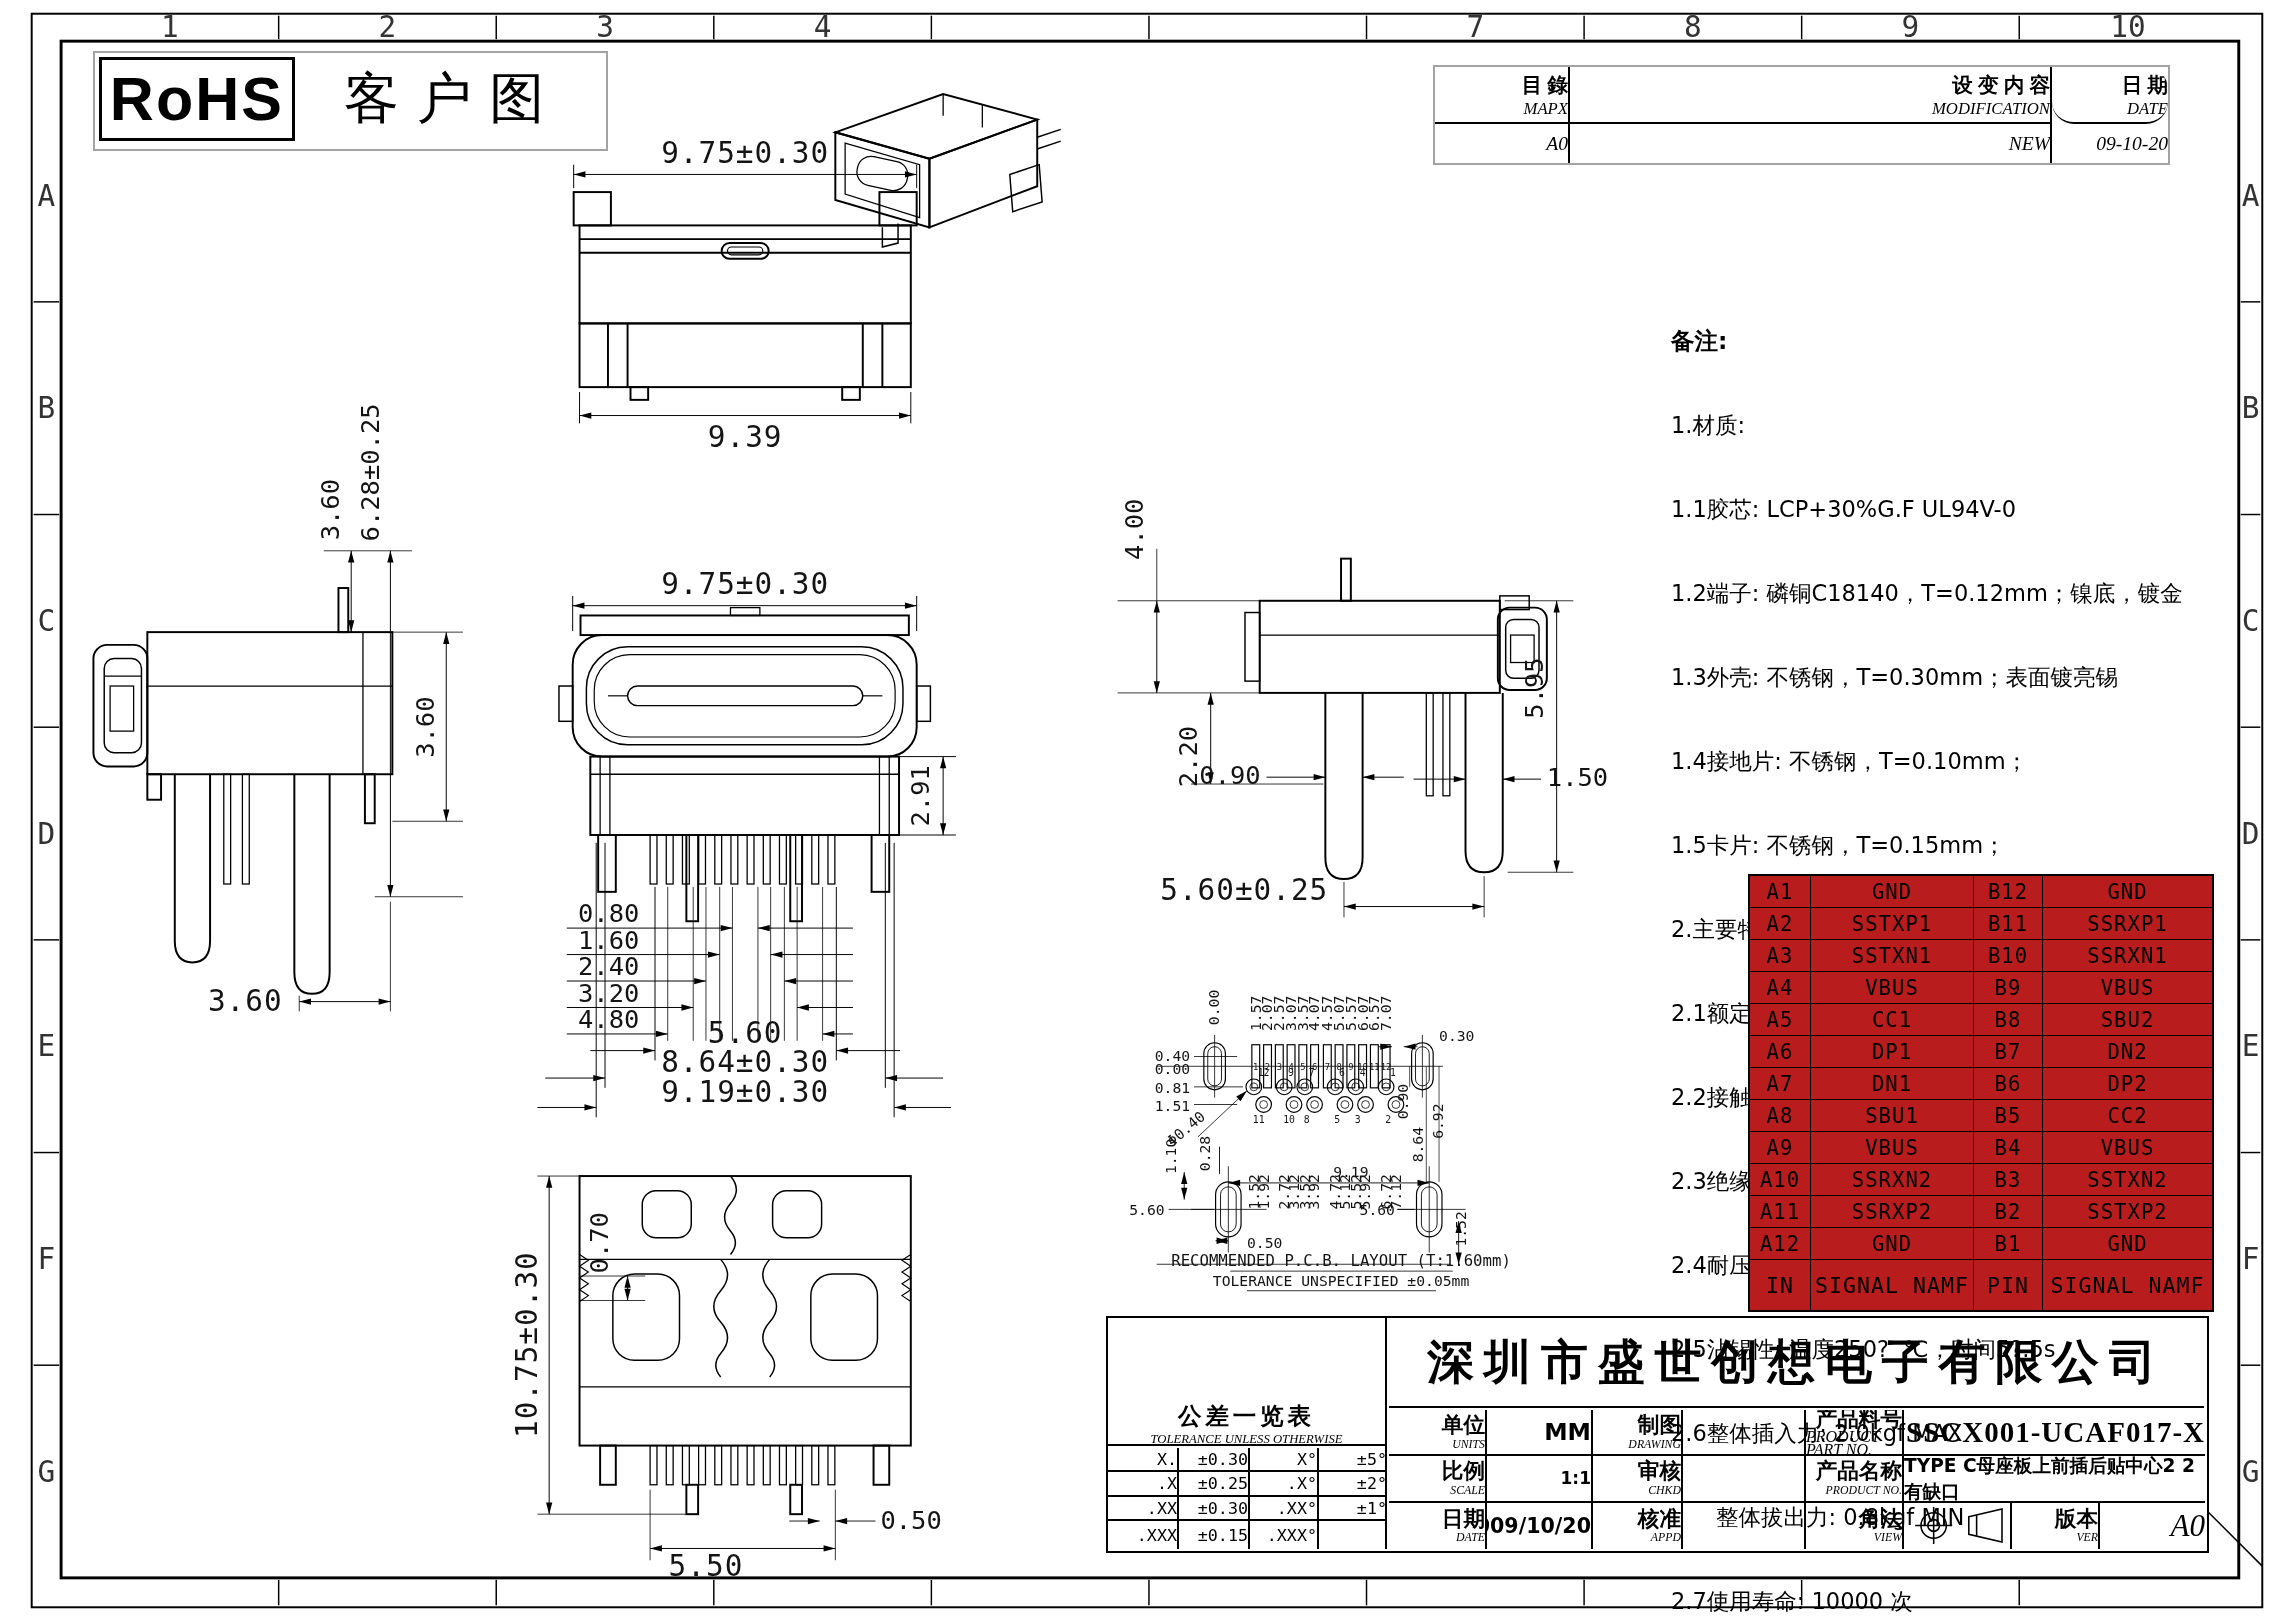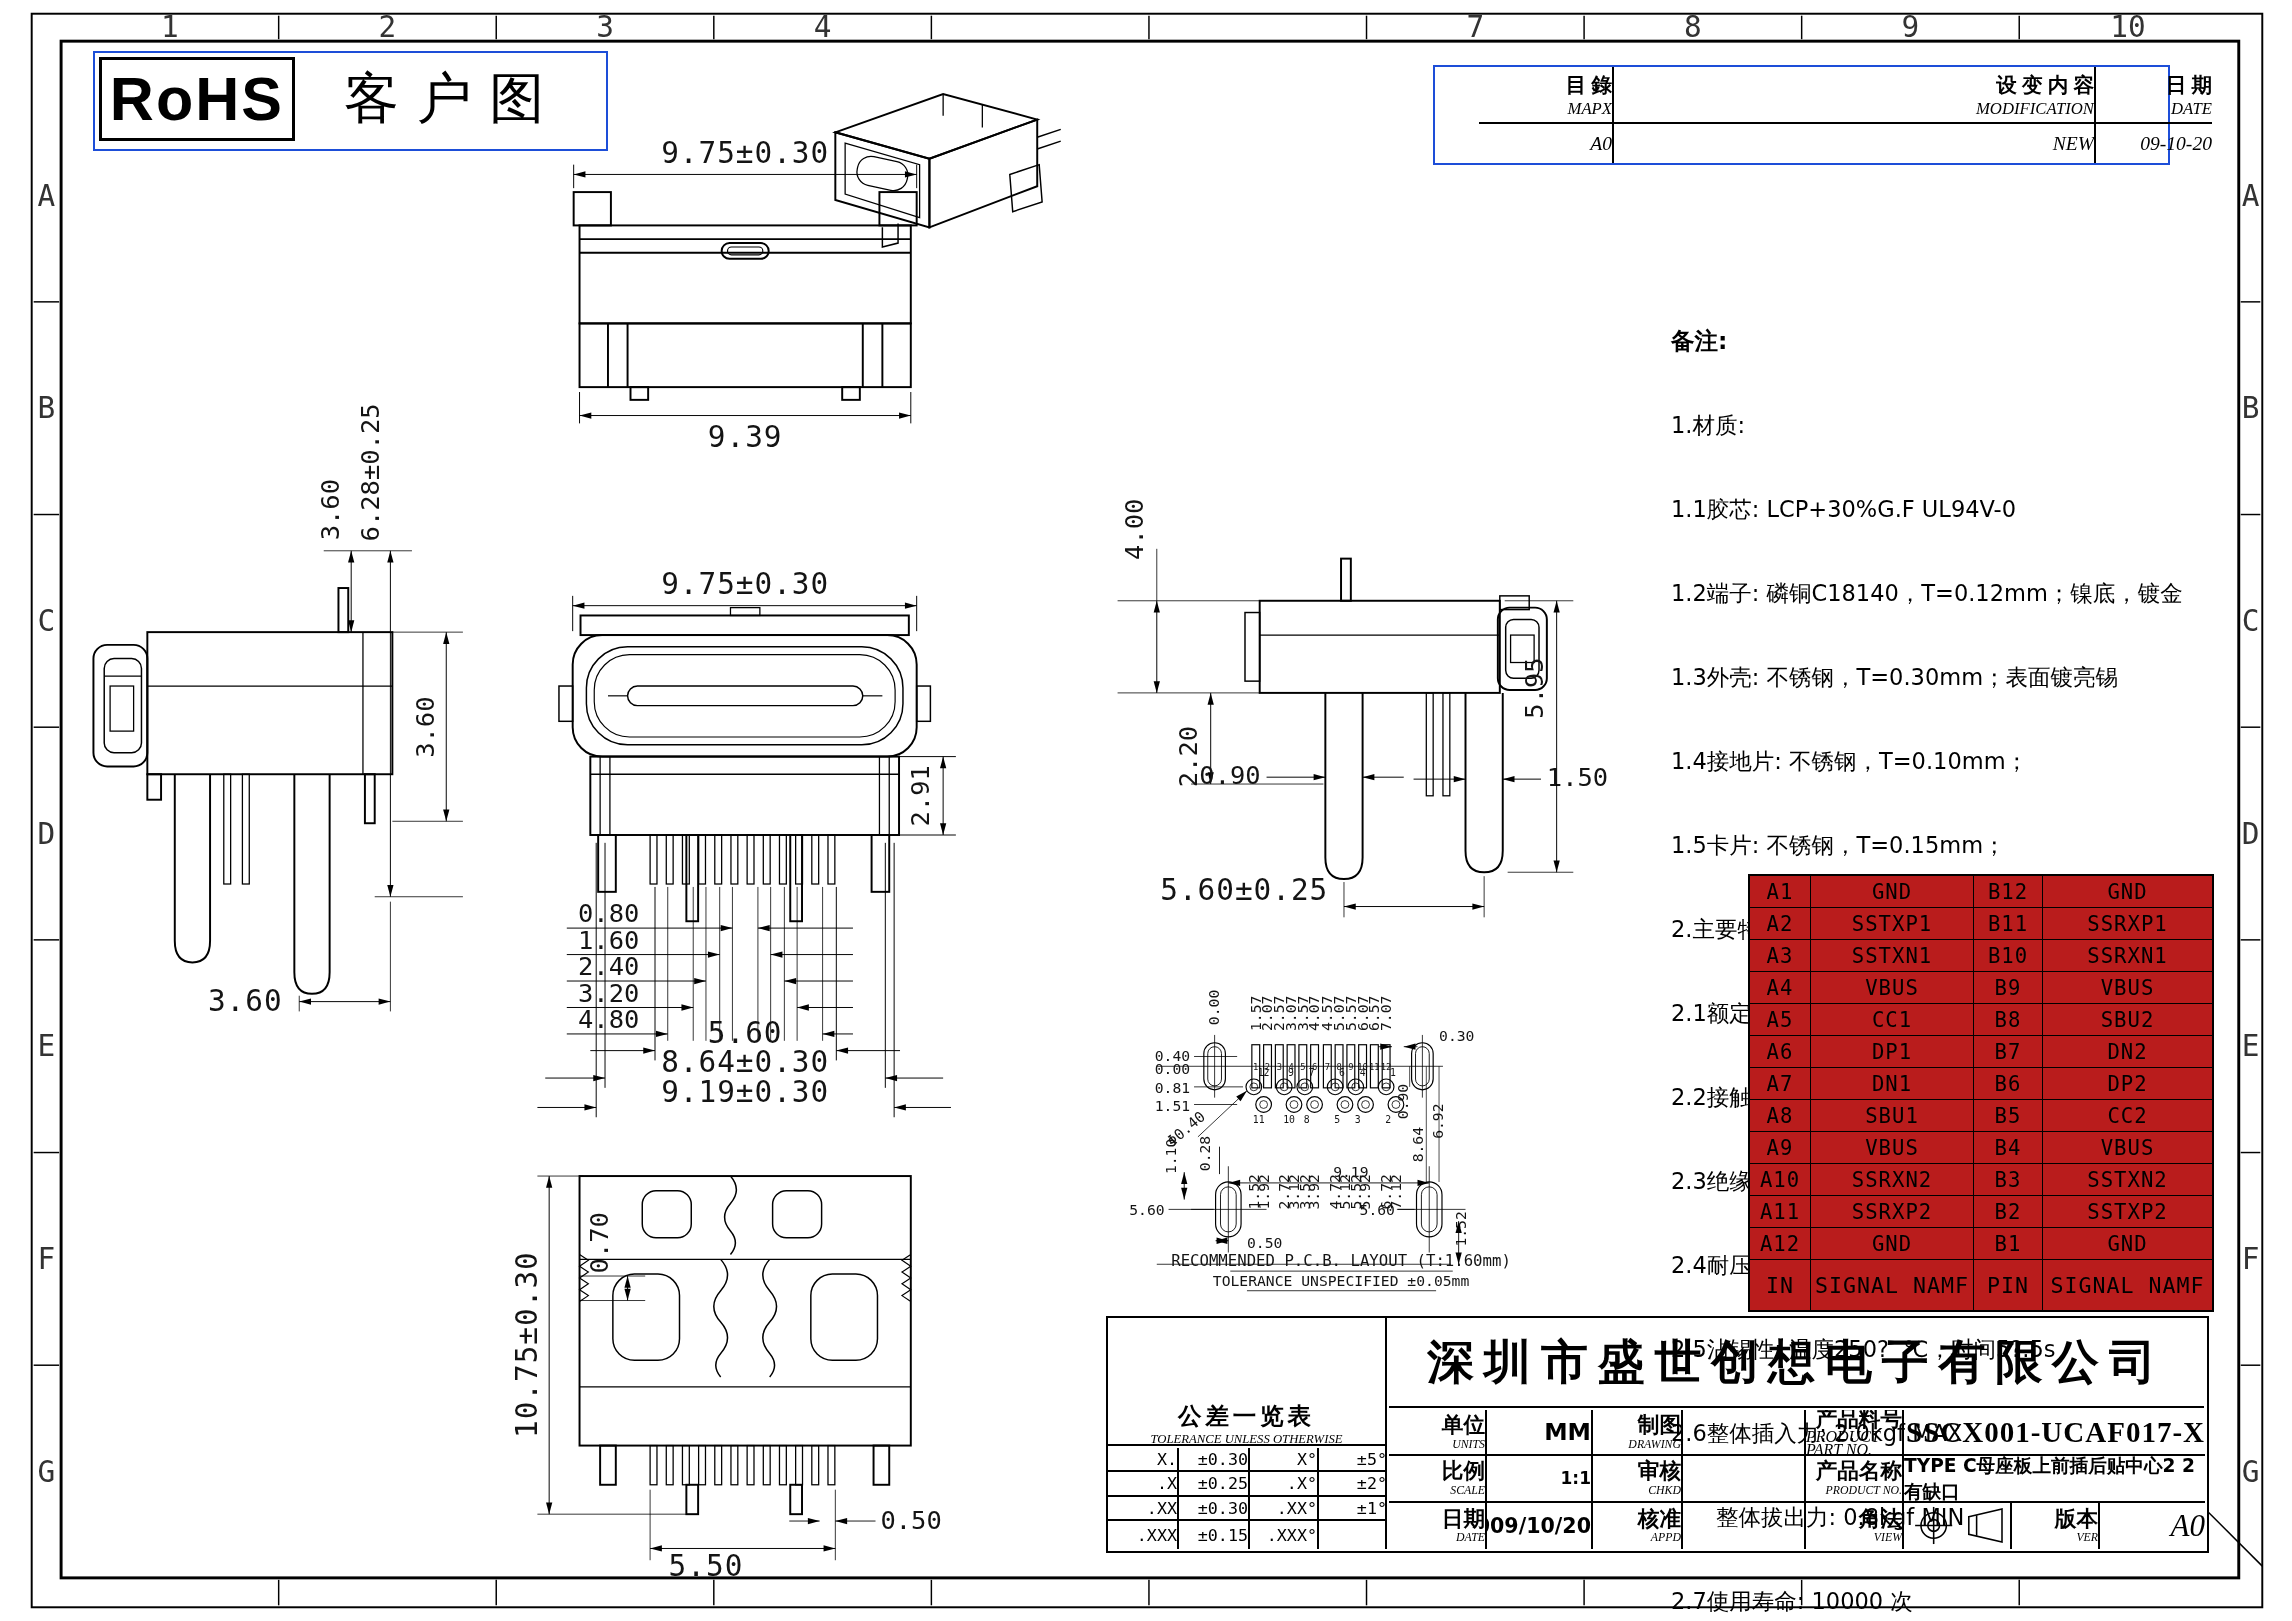--- a/index.html
+++ b/index.html
@@ -13,21 +13,21 @@
   .dtt{font-size:15px;}
   .zone{font-size:30px;fill:#333;}
   
   .rohs-box{border:3.9px solid #000;display:flex;align-items:center;justify-content:center;
             font-weight:bold;font-size:61px;letter-spacing:2px;font-family:"Liberation Sans",sans-serif;}
   .cust{display:flex;align-items:center;justify-content:center;font-size:55px;letter-spacing:17.6px;
         font-family:"Liberation Serif",serif;}
   
   .cell{box-sizing:border-box;border-right:2px solid #000;border-bottom:2px solid #000;
         display:flex;flex-direction:column;align-items:flex-end;justify-content:center;overflow:hidden;}
-  .frame{border:2px solid #1d4ed8;padding-left:44px;}
+  .frame{border:2px solid #a3a3a3;}
   .cn{font-weight:bold;font-family:"Liberation Serif",serif;}
   .en{font-style:italic;font-family:"Liberation Serif",serif;}
   
   .notes{font-size:22.5px;line-height:28px;white-space:pre;font-family:"DejaVu Sans",sans-serif;}
   .notes .t{font-weight:bold;font-size:23.5px;}
   
   .pintbl{display:grid;grid-template-columns:61px 163px 69px 169px;border:2px solid #000;background:#b91c1c;}
   .pintbl div{box-sizing:border-box;border-right:1.5px solid #000;border-bottom:1.5px solid #000;
               display:flex;align-items:center;justify-content:center;height:32px;
               font-family:"DejaVu Sans Mono",monospace;font-size:20.6px;letter-spacing:1px;}
@@ -554,21 +554,21 @@
 
 <div class="abs frame" style="left:1433px;top:65px;width:737px;height:100px;display:grid;grid-template-columns:135px 482px 116px;grid-template-rows:57px 39px;">
   <div class="cell">
     <div class="cn" style="font-size:20.6px;">目 錄</div>
     <div class="en" style="font-size:16.7px;">MAPX</div>
   </div>
   <div class="cell">
     <div class="cn" style="font-size:20.6px;">设 变 内 容</div>
     <div class="en" style="font-size:16.7px;">MODIFICATION</div>
   </div>
-  <div class="cell" style="border-right:none;">
+  <div class="cell" style="border-right:none;border-radius:22px;">
     <div class="cn" style="font-size:20.6px;">日 期</div>
     <div class="en" style="font-size:16.7px;">DATE</div>
   </div>
   <div class="cell en" style="border-bottom:none;font-size:19.6px;">A0</div>
   <div class="cell en" style="border-bottom:none;font-size:19.6px;">NEW</div>
   <div class="cell en" style="border-bottom:none;border-right:none;font-size:19.6px;">09-10-20</div>
 </div>
 
 <div class="abs notes" style="left:1671px;top:271px;width:461px;">
   <div class="t">备注:</div>

